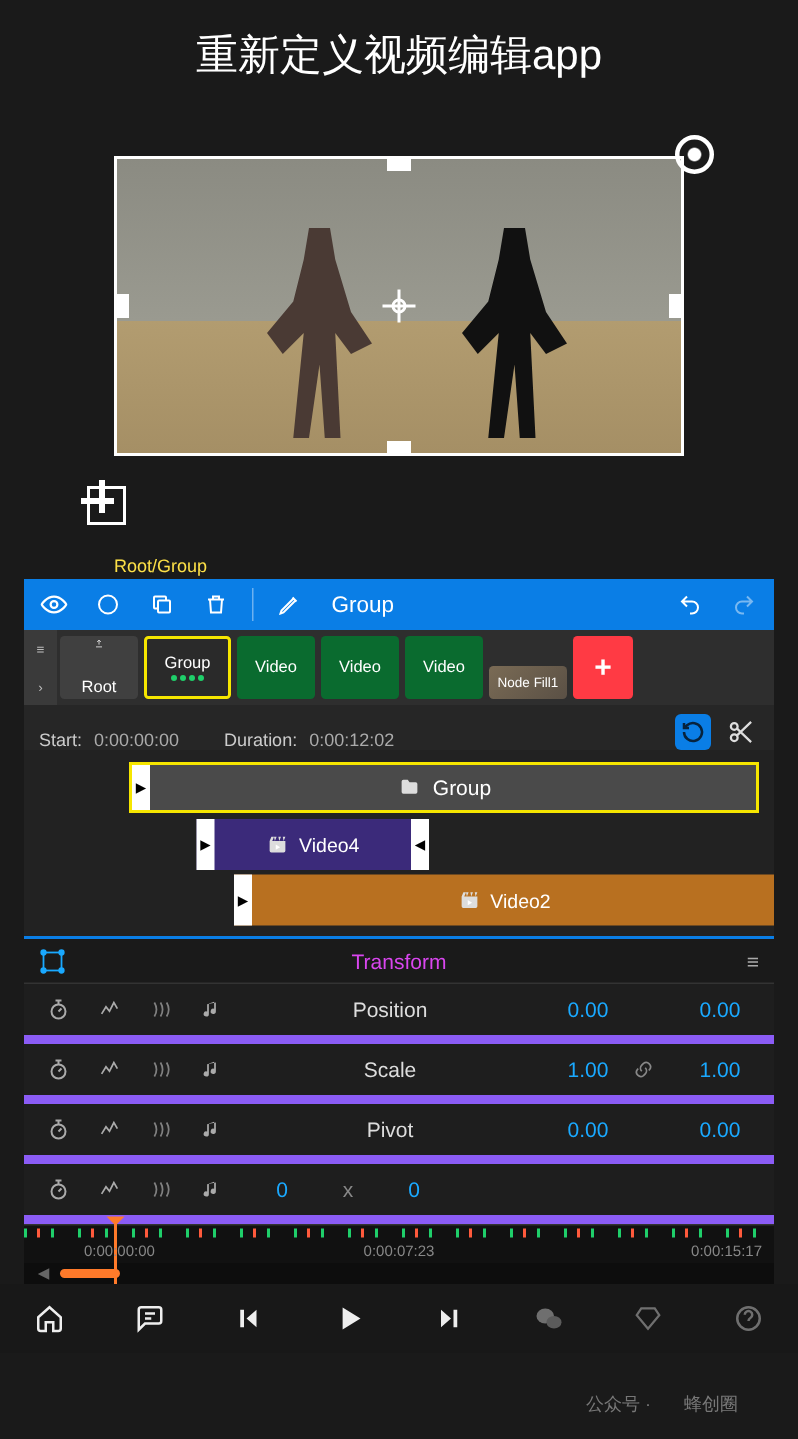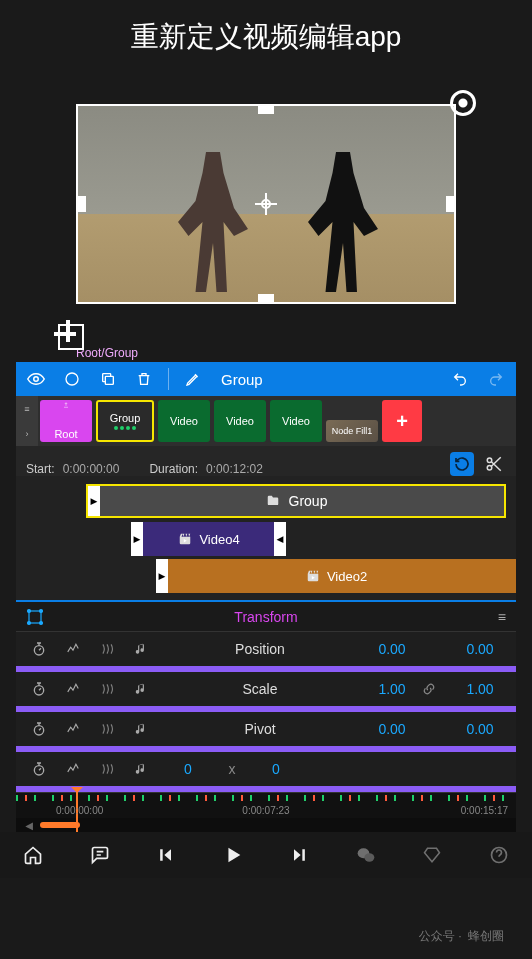--- a/index.html
+++ b/index.html
@@ -70,22 +70,23 @@
     position:absolute; left:2px; bottom:-6px;
     width:26px; height:26px; border:2px solid #fff;
   }
   .crop-icon:before,.crop-icon:after{
     content:""; position:absolute; border:2px solid #fff;
   }
   .crop-icon:before{left:-6px;top:6px;width:18px;height:0;}
   .crop-icon:after{left:6px;top:-6px;width:0;height:18px;}
   .breadcrumb {
     font-size: 12px;
-    color: #f0abfc;
+    color: #fde047;
     padding: 2px 0 2px 60px;
+    margin-top: 24px;
   }
   .content-wrap { padding: 0 16px; }
   .blue-bar {
     display:flex; align-items:center;
     background:#0a7ee6;
     height:34px;
     gap:12px;
     padding:0 8px;
   }
   .blue-bar .ico, .blue-bar .spacer { color:#fff; display:flex; align-items:center; justify-content:center; width:24px; height:24px; font-size:16px;}
@@ -105,21 +106,21 @@
   }
   .node-chip {
     display:flex; flex-direction:column;
     align-items:center; justify-content:center;
     min-width:52px; margin:4px 2px;
     border-radius:3px;
     font-size:11px;
     padding:2px 4px;
     position:relative;
   }
-  .chip-root { background:#d946ef;gap:20px; }
+  .chip-root { background:#404040;gap:20px; }
   .chip-group { border:2px solid #f6e600; background:#2a2a2a; min-width:58px;}
   .chip-video { background:#0a6b2f; }
   .chip-fill { background:linear-gradient(135deg,#7a6b55,#5a5045);margin-top:24px; }
   .chip-add { background:#ff3a44; min-width:40px; font-size:20px; font-weight:bold;}
   .dots {display:flex; gap:2px; margin-top:2px;}
   .dots i{width:4px;height:4px;border-radius:50%;background:#1fcf6a;}
   .time-row {
     display:flex; align-items:flex-end;
     background:#262626;
     height:30px; font-size:12px;
@@ -215,23 +216,23 @@
     margin-left:4px;
   }
   .bottom-bar{
     display:flex;align-items:center;justify-content:space-around;
     height:46px;
     background:#181818;
     color:#eee;
   }
   .bottom-bar .b{width:32px;height:32px;display:flex;align-items:center;justify-content:center;font-size:18px;}
   .watermark{
-    position:absolute; right:28px; bottom:14px;
+    position:absolute; right:40px; bottom:14px;
     font-size:12px; color:#888;
-    display:flex;align-items:center;gap:6px;
+    display:flex;align-items:center;gap:22px;
     opacity:0.85;
   }
   .playhead{
     position:absolute; left:60px; top:-4px; bottom:-14px; width:2px;
     background:#ff7a2a;
   }
   .playhead:before{
     content:""; position:absolute; left:-5px; top:-2px;
     border:6px solid transparent; border-top-color:#ff7a2a;
   }

